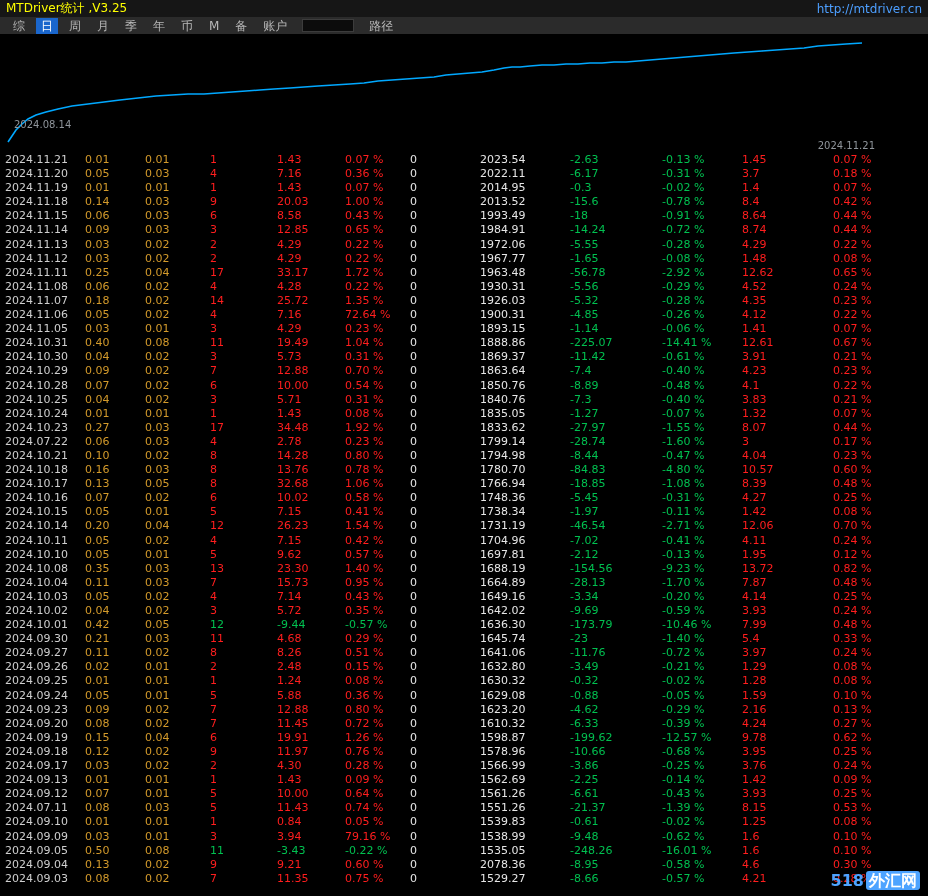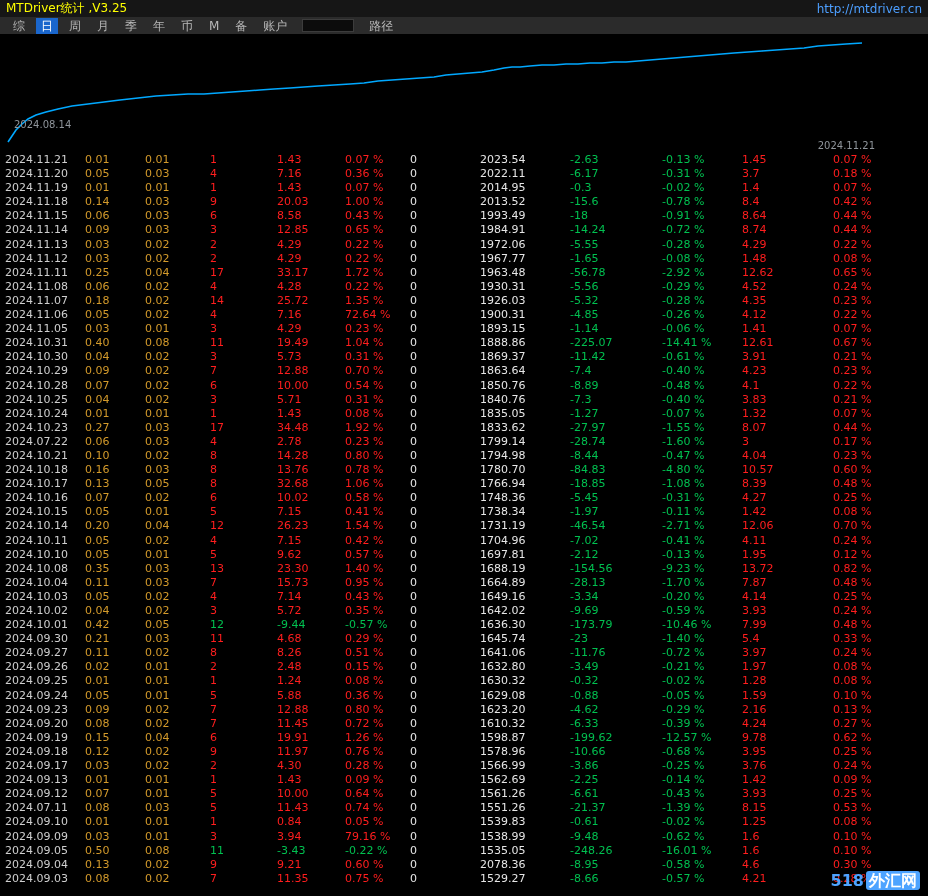--- a/index.html
+++ b/index.html
@@ -573,21 +573,21 @@
         <span class="cell c-date">2024.09.26</span>
         <span class="cell c-gold">0.02</span>
         <span class="cell c-gold">0.01</span>
         <span class="cell c-red">2</span>
         <span class="cell c-red">2.48</span>
         <span class="cell c-red">0.15 %</span>
         <span class="cell c-plain">0</span>
         <span class="cell c-plain">1632.80</span>
         <span class="cell c-green">-3.49</span>
         <span class="cell c-green">-0.21 %</span>
-        <span class="cell c-red">1.97</span>
+        <span class="cell c-red">1.29</span>
         <span class="cell c-red">0.08 %</span>
       </div>
       <div class="trow">
         <span class="cell c-date">2024.09.25</span>
         <span class="cell c-gold">0.01</span>
         <span class="cell c-gold">0.01</span>
         <span class="cell c-red">1</span>
         <span class="cell c-red">1.24</span>
         <span class="cell c-red">0.08 %</span>
         <span class="cell c-plain">0</span>

